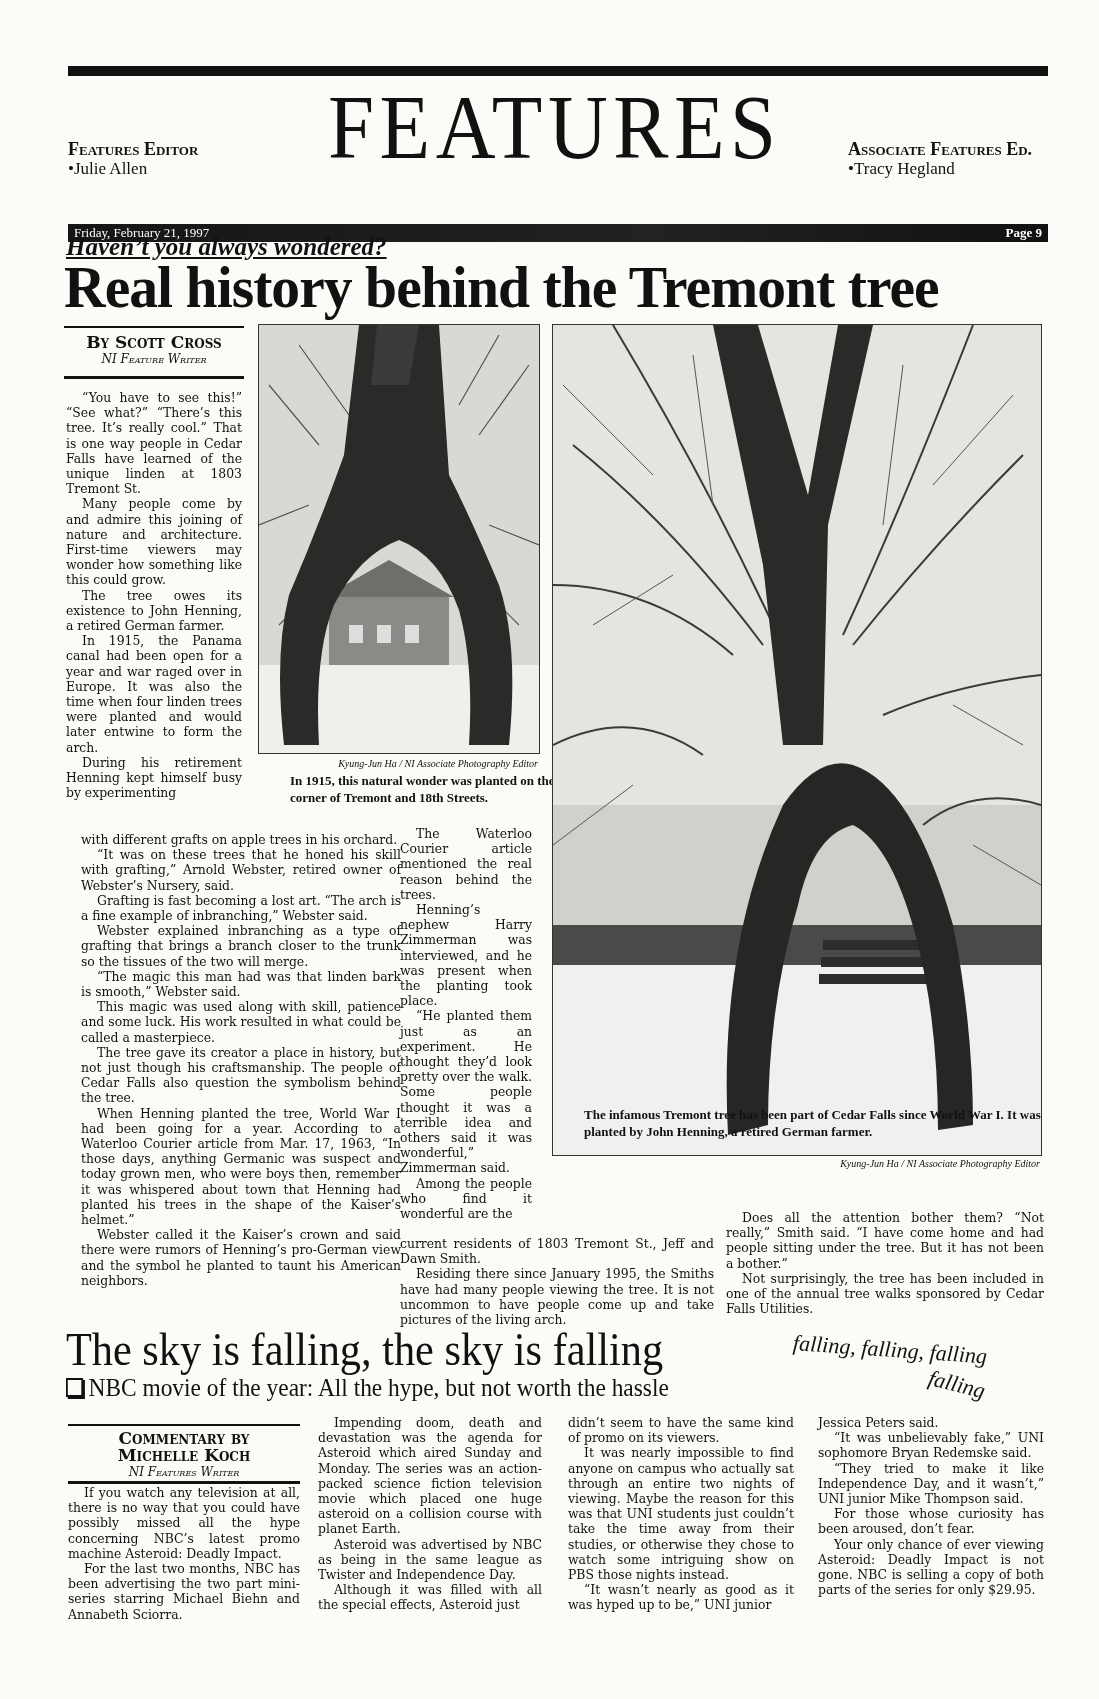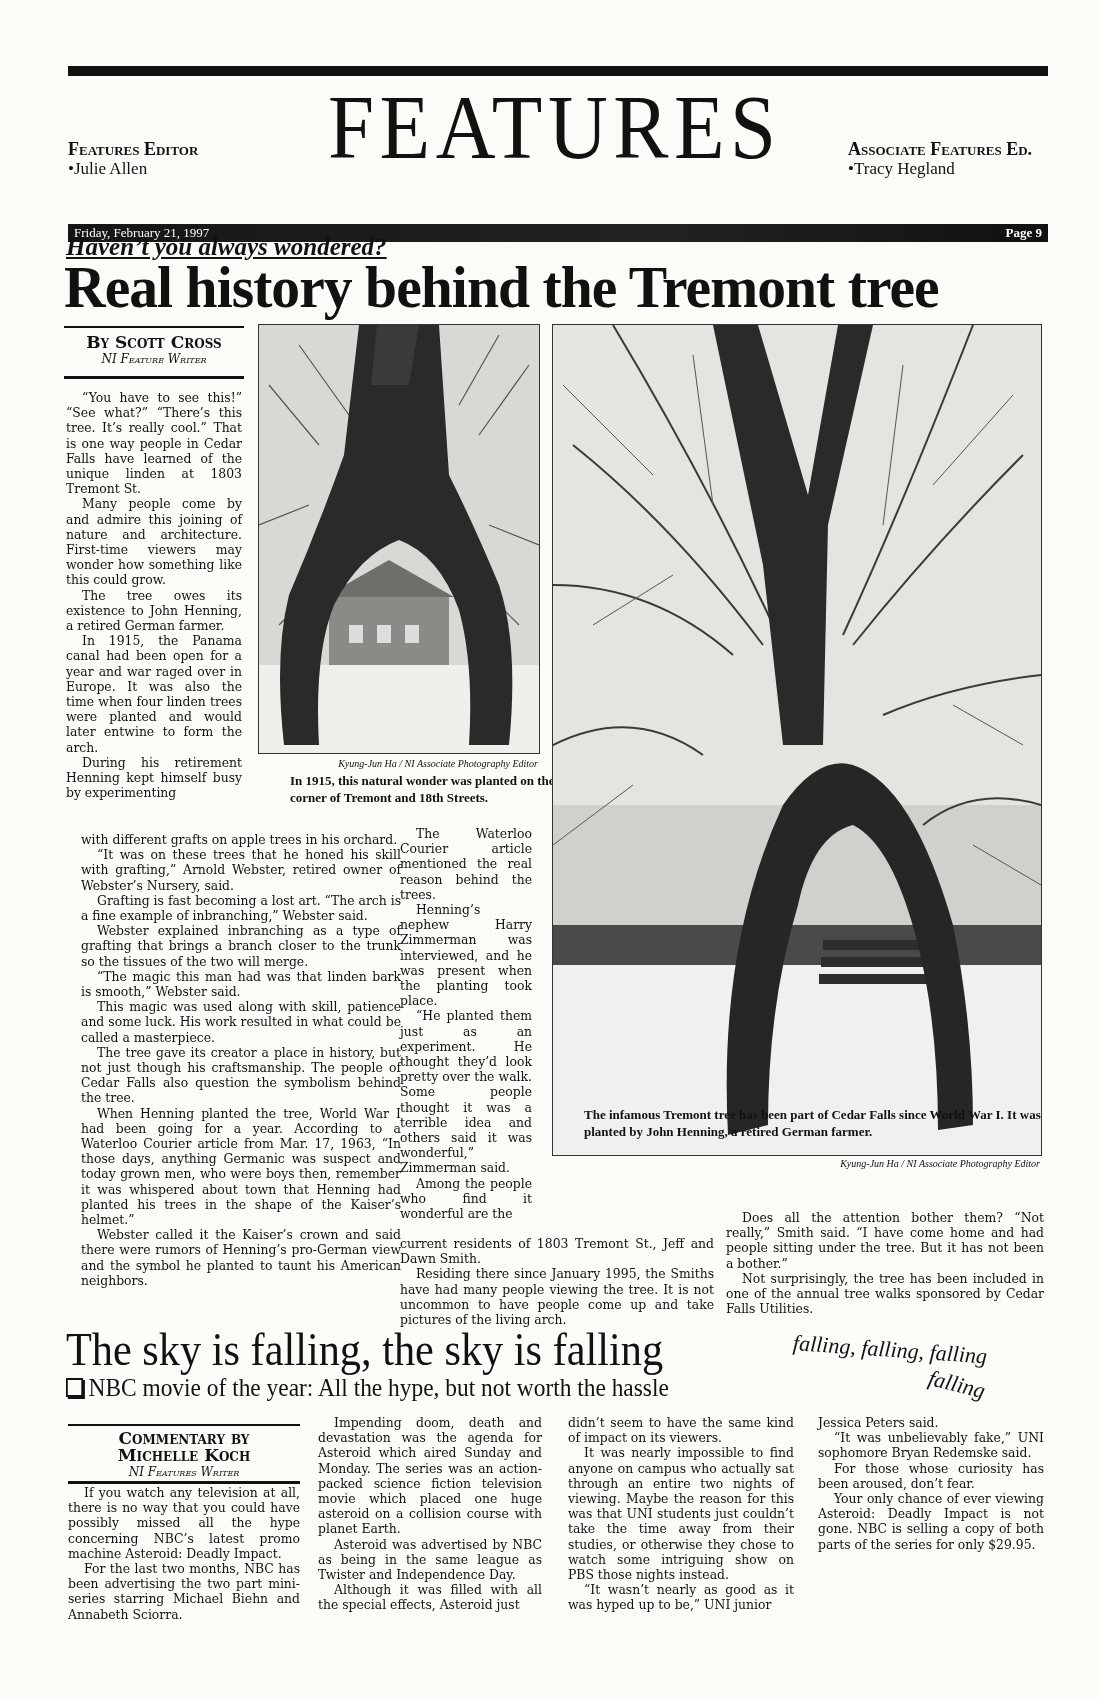--- a/index.html
+++ b/index.html
@@ -165,22 +165,23 @@
 <div class="abs body" style="left:68px;top:1485px;width:232px;">
   <p>If you watch any television at all, there is no way that you could have possibly missed all the hype concerning NBC’s latest promo machine Asteroid: Deadly Impact.</p>
   <p>For the last two months, NBC has been advertising the two part mini-series starring Michael Biehn and Annabeth Sciorra.</p>
 </div>
 <div class="abs body" style="left:318px;top:1415px;width:224px;">
   <p>Impending doom, death and devastation was the agenda for Asteroid which aired Sunday and Monday. The series was an action-packed science fiction television movie which placed one huge asteroid on a collision course with planet Earth.</p>
   <p>Asteroid was advertised by NBC as being in the same league as Twister and Independence Day.</p>
   <p>Although it was filled with all the special effects, Asteroid just</p>
 </div>
 <div class="abs body" style="left:568px;top:1415px;width:226px;">
-  <p style="text-indent:0">didn’t seem to have the same kind of impact on its viewers.</p>
+  <p style="text-indent:0">didn’t seem to have the same kind of promo on its viewers.</p>
   <p>It was nearly impossible to find anyone on campus who actually sat through an entire two nights of viewing. Maybe the reason for this was that UNI students just couldn’t take the time away from their studies, or otherwise they chose to watch some intriguing show on PBS those nights instead.</p>
   <p>“It wasn’t nearly as good as it was hyped up to be,” UNI junior</p>
 </div>
 <div class="abs body" style="left:818px;top:1415px;width:226px;">
   <p style="text-indent:0">Jessica Peters said.</p>
   <p>“It was unbelievably fake,” UNI sophomore Bryan Redemske said.</p>
+  <p>“They tried to make it like Independence Day, and it wasn’t,” UNI junior Mike Thompson said.</p>
   <p>For those whose curiosity has been aroused, don’t fear.</p>
   <p>Your only chance of ever viewing Asteroid: Deadly Impact is not gone. NBC is selling a copy of both parts of the series for only $29.95.</p>
 </div>
 
 </body></html>

